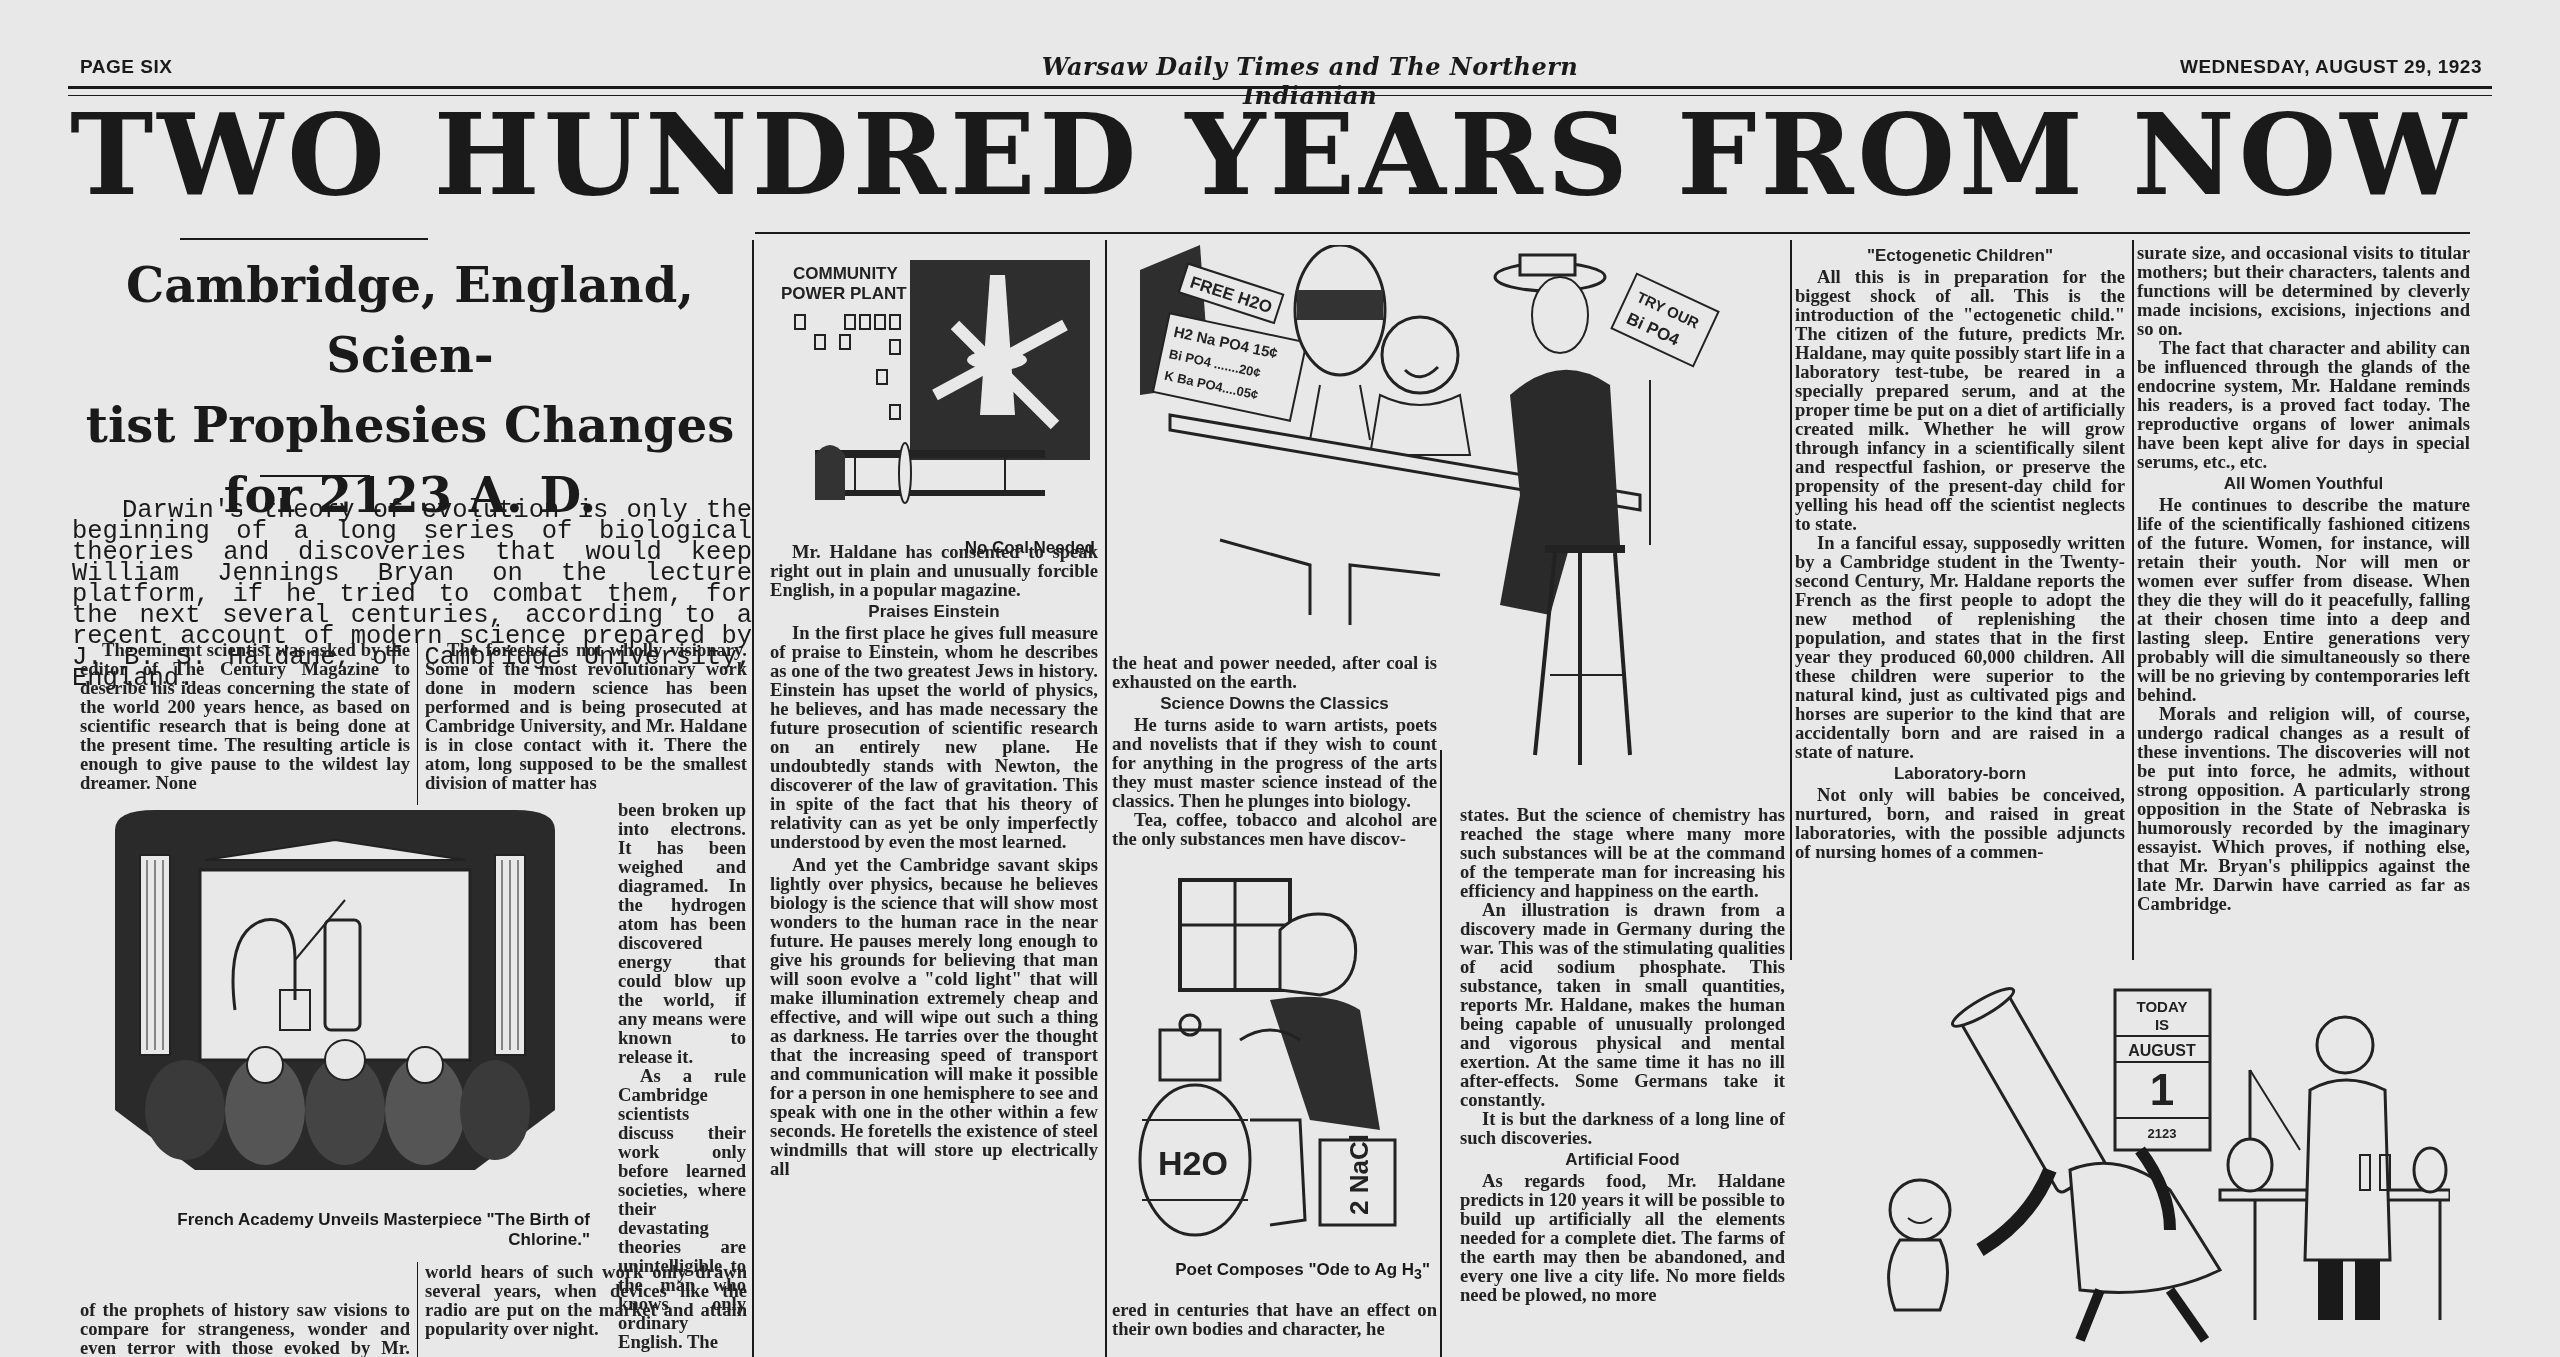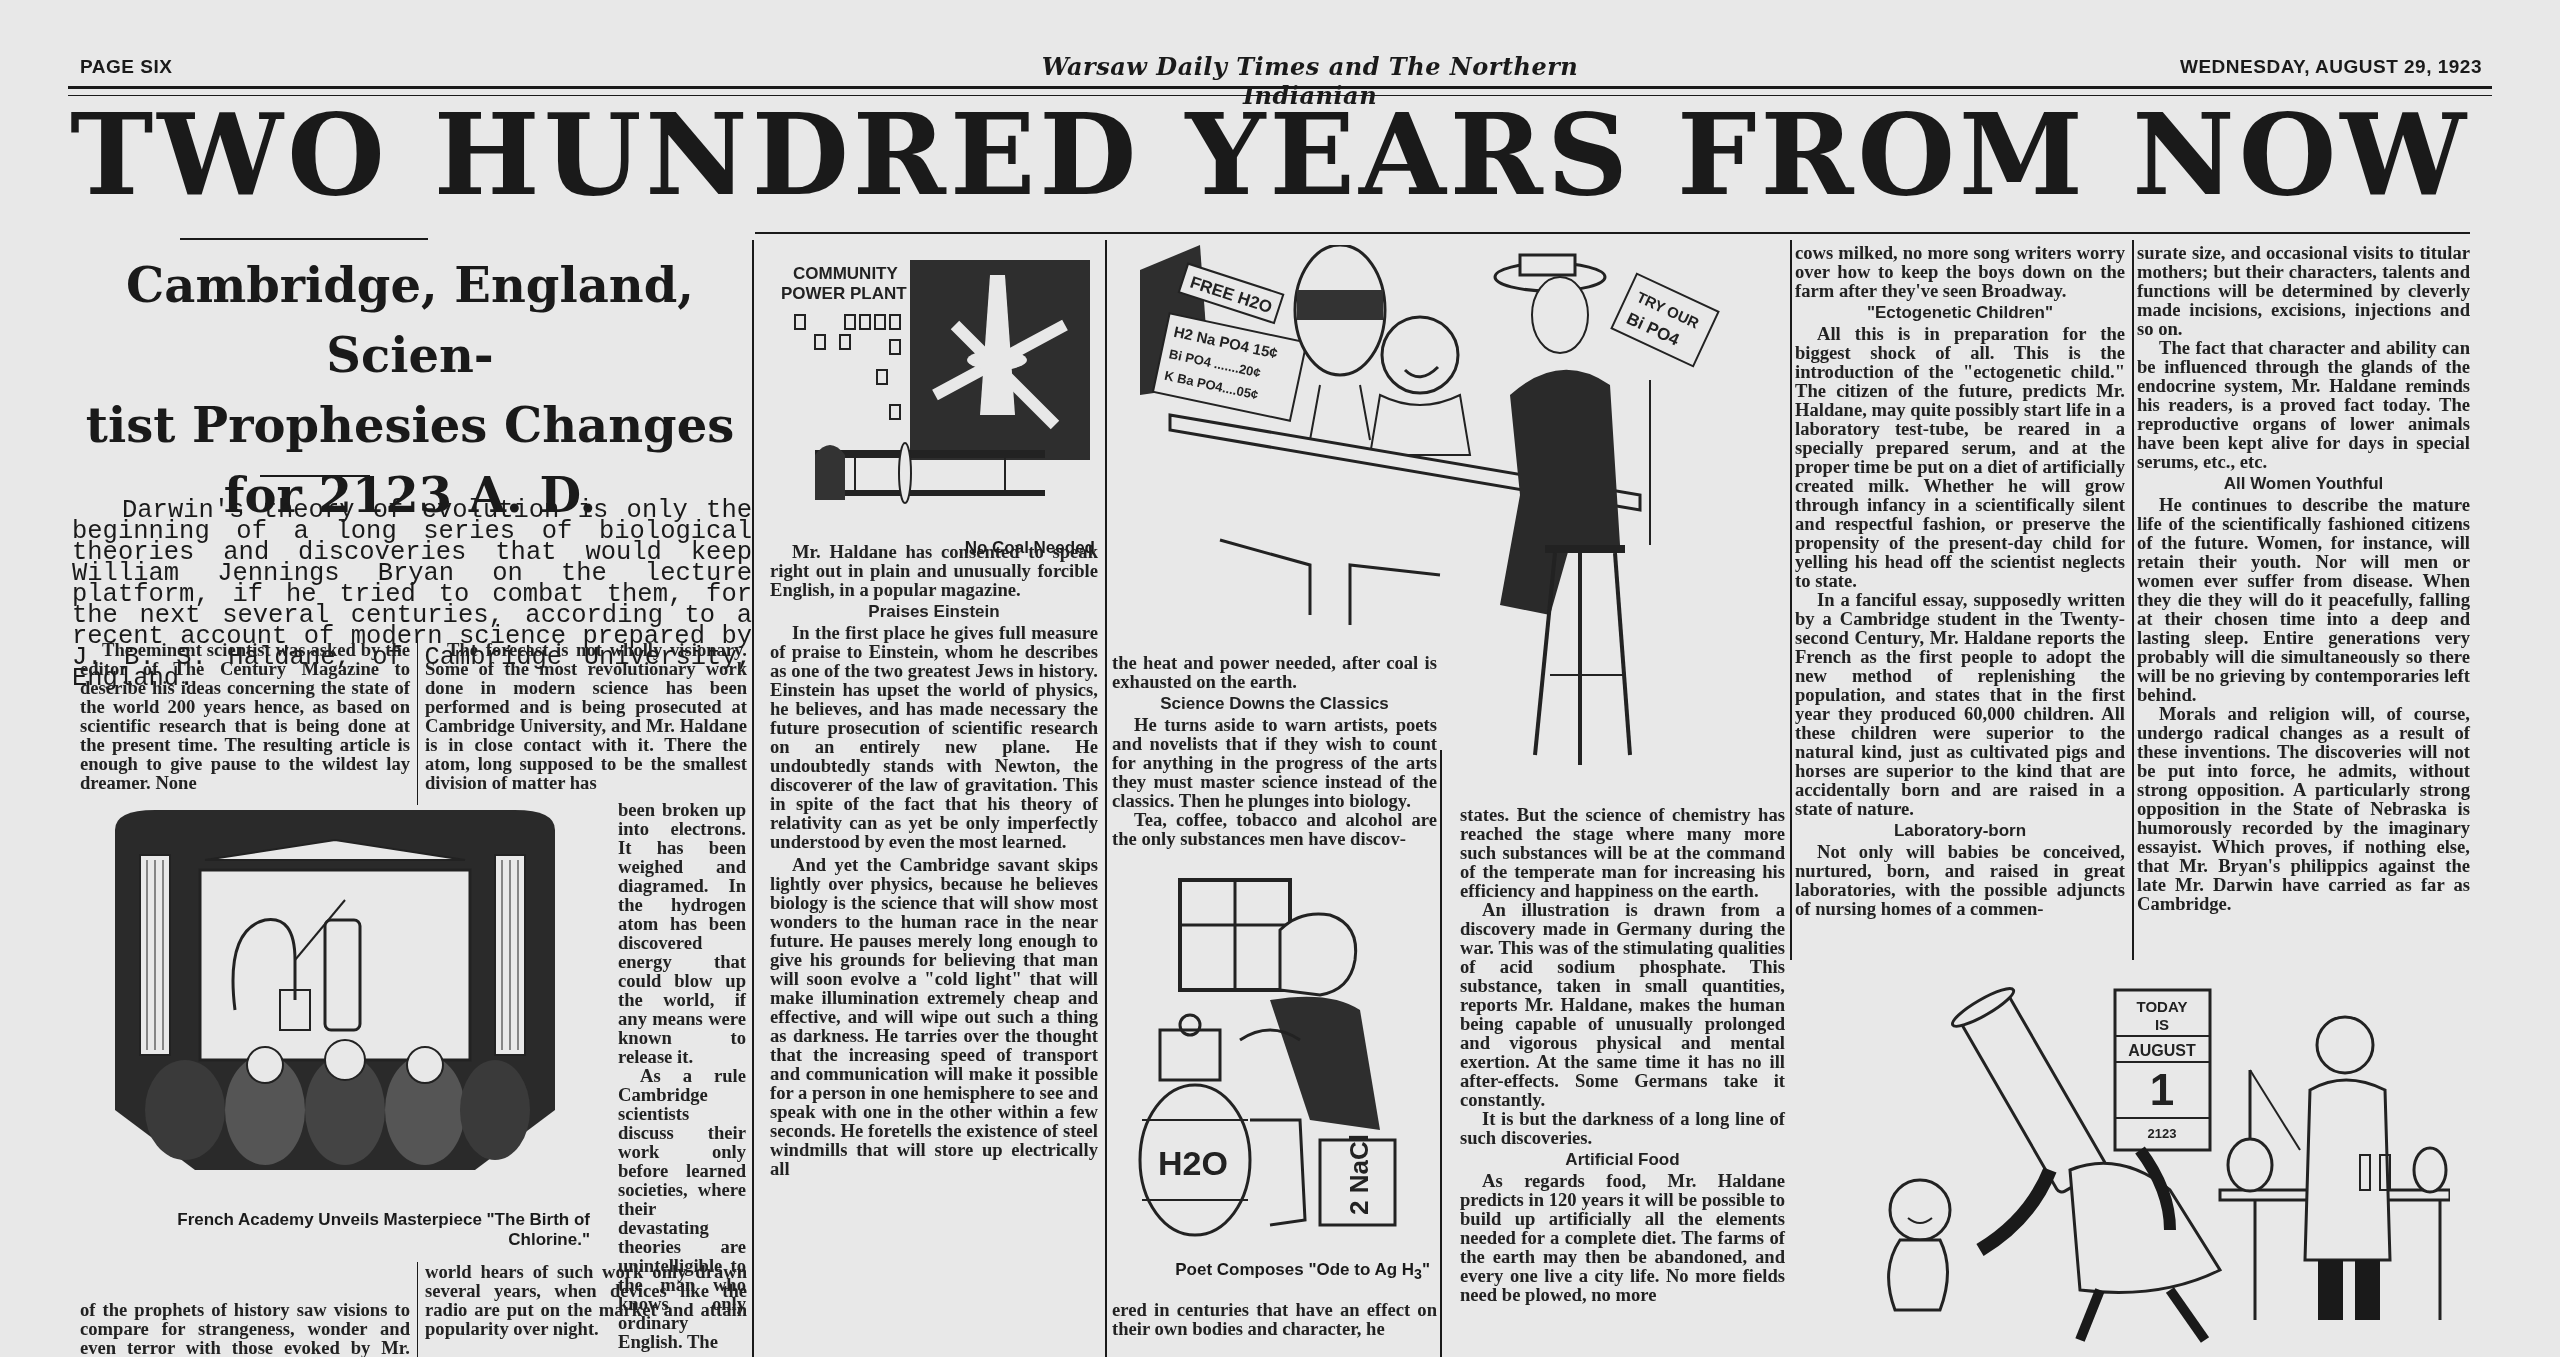--- a/index.html
+++ b/index.html
@@ -215,21 +215,20 @@
 
 <div class="abs body" style="left:1460px;top:805px;width:325px;">
   <p style="text-indent:0">states. But the science of chemistry has reached the stage where many more such substances will be at the command of the temperate man for increasing his efficiency and happiness on the earth.</p>
   <p>An illustration is drawn from a discovery made in Germany during the war. This was of the stimulating qualities of acid sodium phosphate. This substance, taken in small quantities, reports Mr. Haldane, makes the human being capable of unusually prolonged and vigorous physical and mental exertion. At the same time it has no ill after-effects. Some Germans take it constantly.</p>
   <p>It is but the darkness of a long line of such discoveries.</p>
   <div class="sub">Artificial Food</div>
   <p>As regards food, Mr. Haldane predicts in 120 years it will be possible to build up artificially all the elements needed for a complete diet. The farms of the earth may then be abandoned, and every one live a city life. No more fields need be plowed, no more</p>
 </div>
 
 <div class="abs body" style="left:1795px;top:243px;width:330px;">
-  <p style="text-indent:0">cows milked, no more song writers worry over how to keep the boys down on the farm after they've seen Broadway.</p>
   <div class="sub">"Ectogenetic Children"</div>
   <p>All this is in preparation for the biggest shock of all. This is the introduction of the "ectogenetic child." The citizen of the future, predicts Mr. Haldane, may quite possibly start life in a laboratory test-tube, be reared in a specially prepared serum, and at the proper time be put on a diet of artificially created milk. Whether he will grow through infancy in a scientifically silent and respectful fashion, or preserve the propensity of the present-day child for yelling his head off the scientist neglects to state.</p>
   <p>In a fanciful essay, supposedly written by a Cambridge student in the Twenty-second Century, Mr. Haldane reports the French as the first people to adopt the new method of replenishing the population, and states that in the first year they produced 60,000 children. All these children were superior to the natural kind, just as cultivated pigs and horses are superior to the kind that are accidentally born and are raised in a state of nature.</p>
   <div class="sub">Laboratory-born</div>
   <p>Not only will babies be conceived, nurtured, born, and raised in great laboratories, with the possible adjuncts of nursing homes of a commen-</p>
 </div>
 
 <div class="abs body" style="left:2137px;top:243px;width:333px;">
   <p style="text-indent:0">surate size, and occasional visits to titular mothers; but their characters, talents and functions will be determined by cleverly made incisions, excisions, injections and so on.</p>
   <p>The fact that character and ability can be influenced through the glands of the endocrine system, Mr. Haldane reminds his readers, is a proved fact today. The reproductive organs of lower animals have been kept alive for days in special serums, etc., etc.</p>

